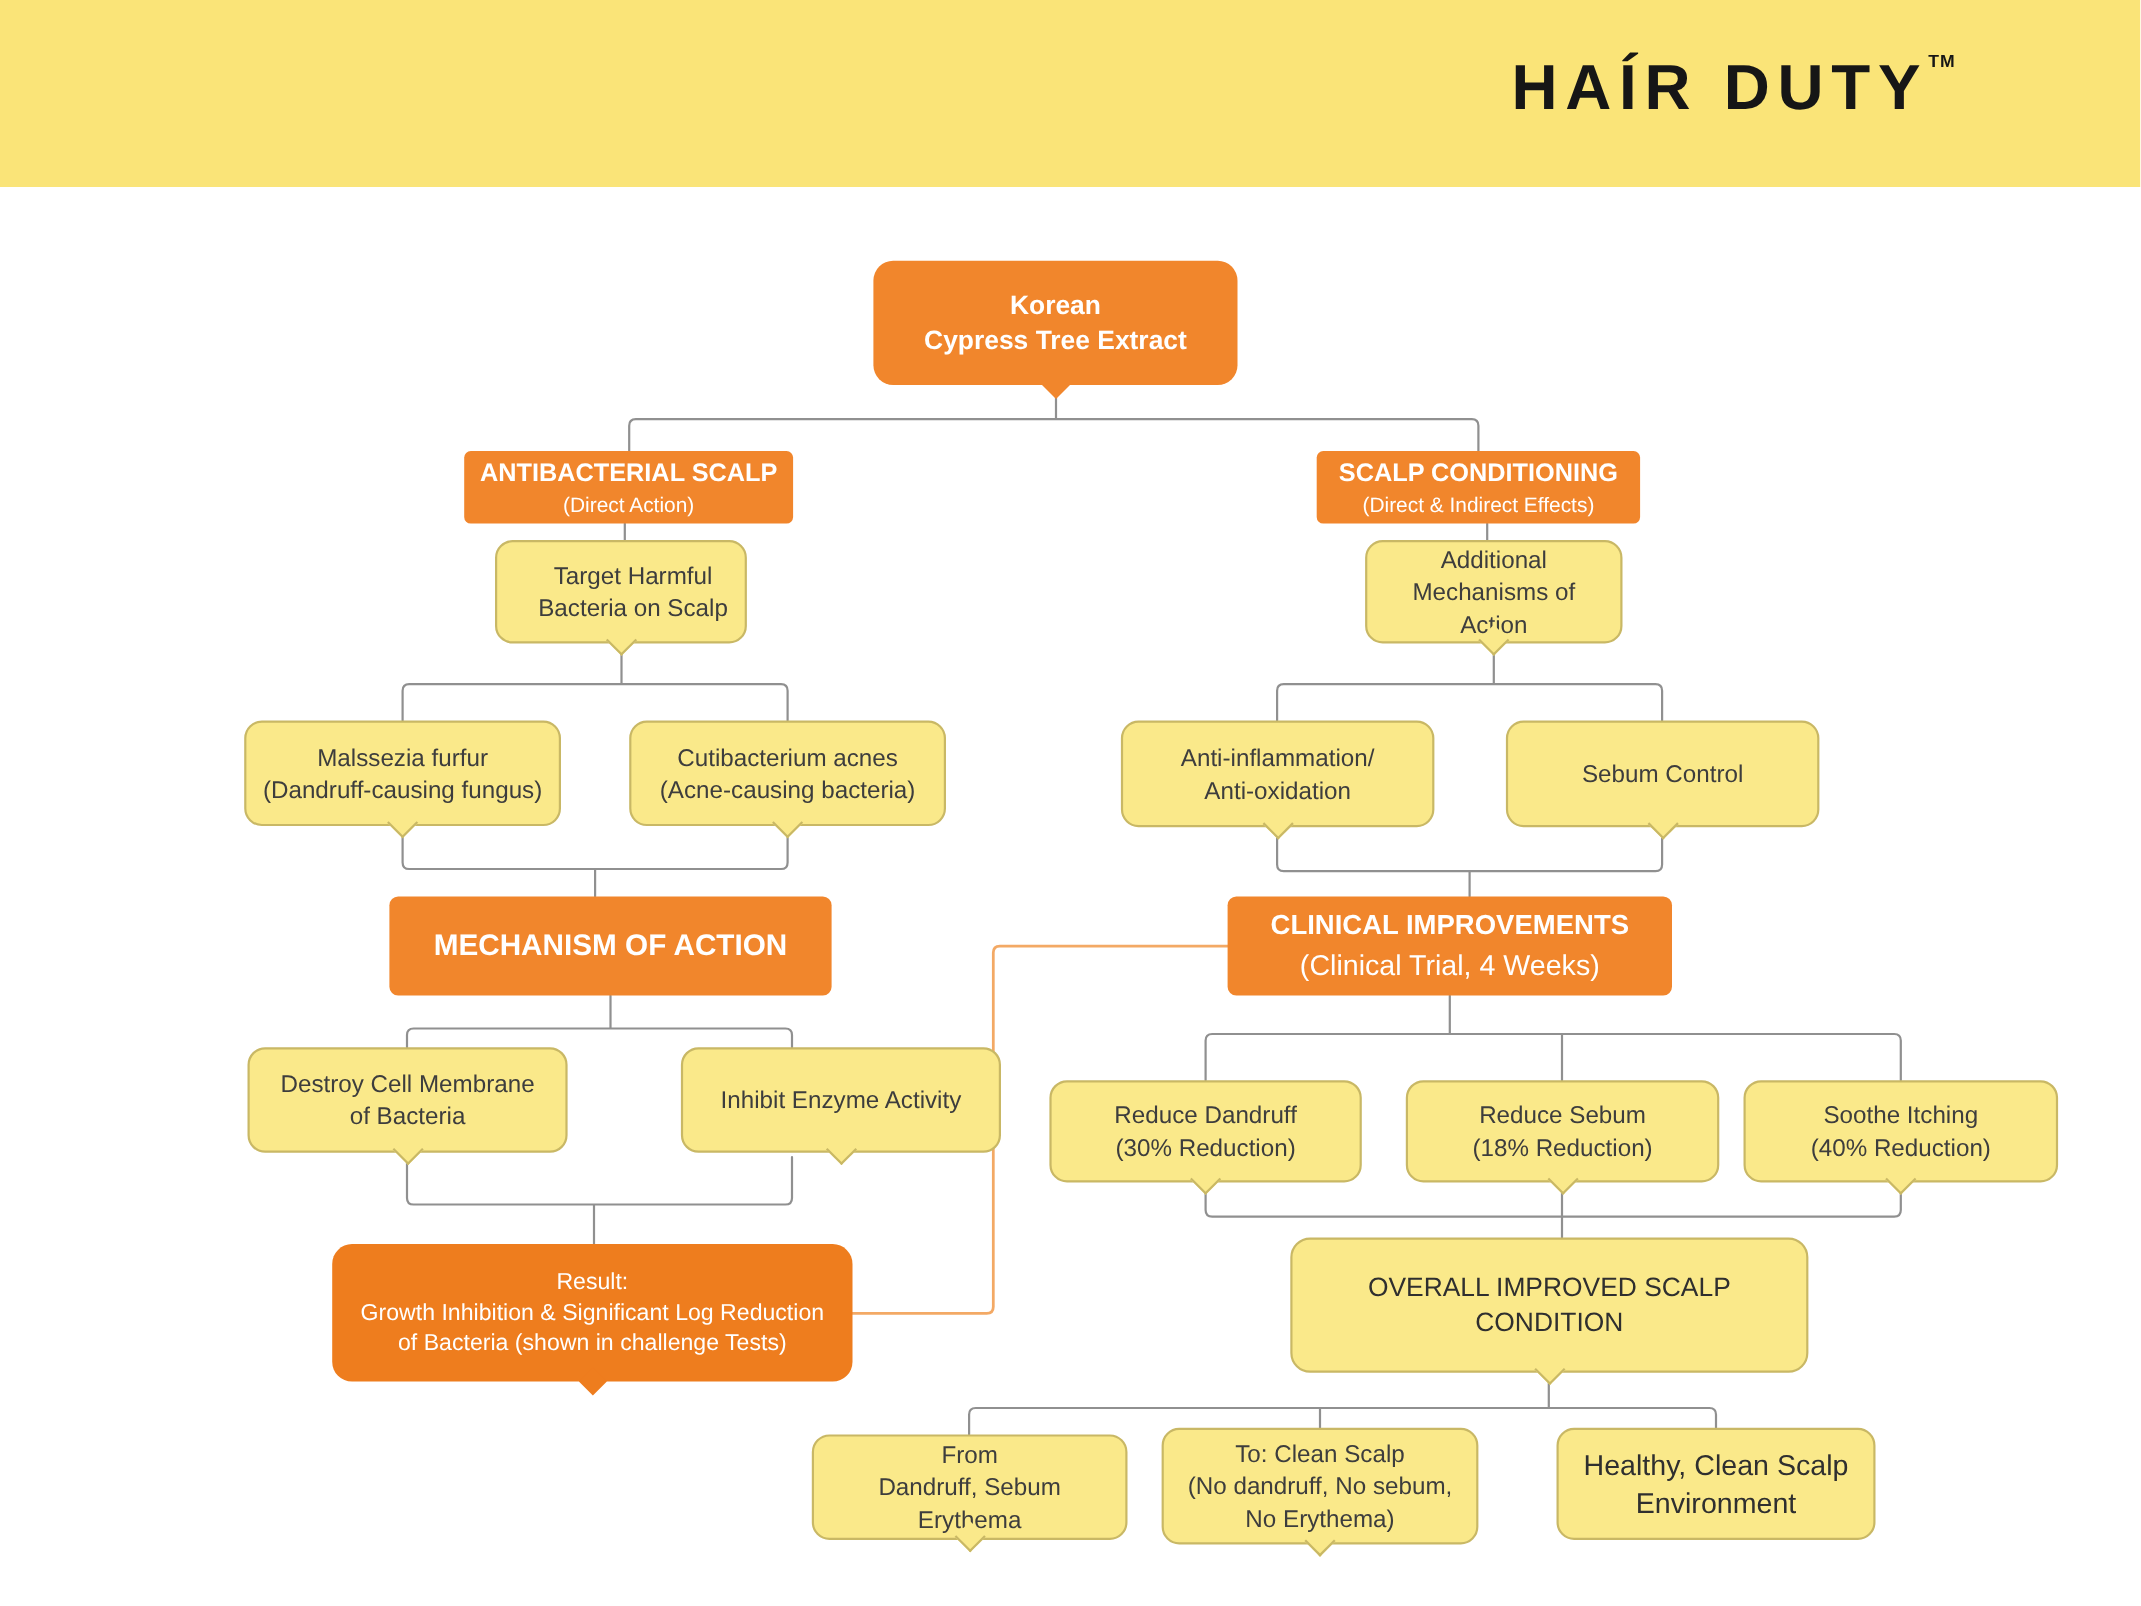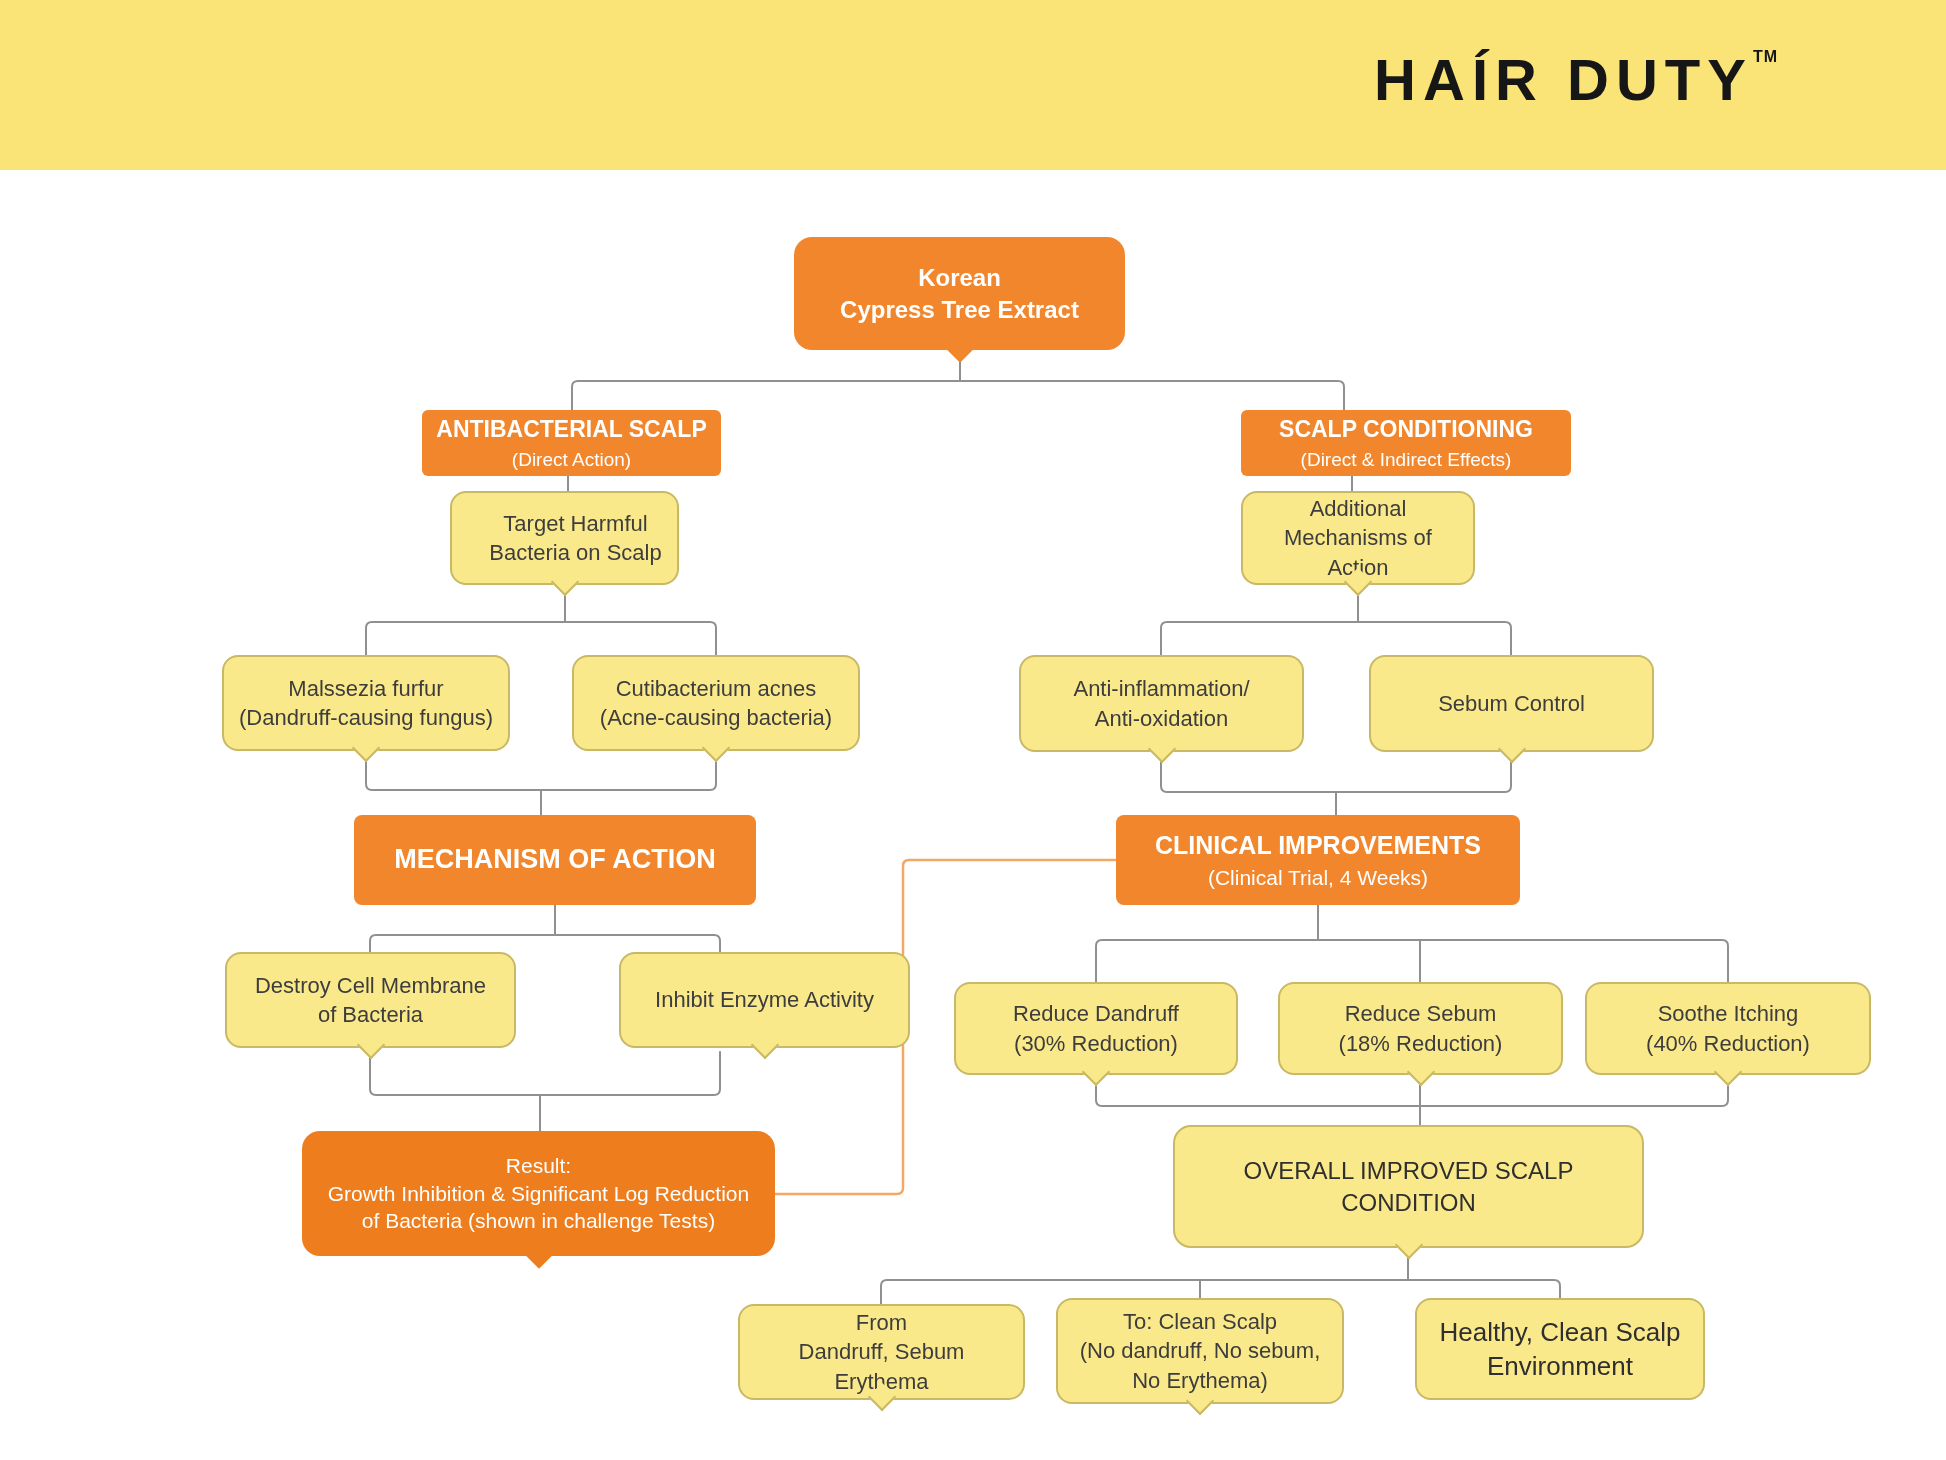--- a/index.html
+++ b/index.html
@@ -26,36 +26,36 @@
   .tail::after{content:"";position:absolute;bottom:-9px;left:50%;width:18px;height:18px;
                transform:translateX(-50%) rotate(45deg);background:#FAE98A;
                border-right:2px solid #C9B865;border-bottom:2px solid #C9B865;}
   .orange.tail::after{background:#F1862C;border:none;}
   #n-result.tail::after{background:#EE7D1E;}
 
   
   #n-root   {left:794px; top:237px; width:331px;height:113px;border-radius:18px;}
   #n-root span{font-weight:700;font-size:24px;}
   #n-abh    {left:422px; top:410px; width:299px;height:66px; border-radius:6px;}
-  #n-sch    {left:1197px;top:410px; width:330px;height:66px; border-radius:6px;margin-left:44px;}
+  #n-sch    {left:1197px;top:410px; width:294px;height:66px; border-radius:6px;}
   #n-target {left:450px; top:491px; width:229px;height:94px;padding-left:32px;}
   #n-mal    {left:222px; top:655px; width:288px;height:96px;}
   #n-cut    {left:572px; top:655px; width:288px;height:96px;}
   #n-mech   {left:354px; top:815px; width:402px;height:90px; border-radius:8px;}
   #n-mech .hdr-title{font-size:27px;}
   #n-destroy{left:225px; top:952px; width:291px;height:96px;}
   #n-inhibit{left:575px; top:952px; width:291px;height:96px;margin-left:44px;}
   #n-result {left:302px; top:1131px;width:473px;height:125px;border-radius:18px;background:#EE7D1E;}
   #n-result span{font-size:21px;}
   #n-addl   {left:1241px;top:491px; width:234px;height:94px;}
   #n-anti   {left:1019px;top:655px; width:285px;height:97px;}
   #n-sebum  {left:1369px;top:655px; width:285px;height:97px;}
   #n-clin   {left:1116px;top:815px; width:404px;height:90px; border-radius:8px;}
   #n-clin .hdr-title{font-size:25px;}
-  #n-clin .hdr-sub{font-size:21px;}
+  #n-clin .hdr-sub{font-size:26px;}
   #n-rd     {left:954px; top:982px; width:284px;height:93px;}
   #n-rs     {left:1278px;top:982px; width:285px;height:93px;}
   #n-si     {left:1585px;top:982px; width:286px;height:93px;}
   #n-overall{left:1173px;top:1125px;width:471px;height:123px;border-radius:18px;}
   #n-overall span{font-size:24px;color:#2f2f2f;}
   #n-from   {left:738px; top:1304px;width:287px;height:96px;}
   #n-to     {left:1056px;top:1298px;width:288px;height:106px;}
   #n-healthy{left:1415px;top:1298px;width:290px;height:102px;}
   #n-healthy span{font-size:26px;color:#2f2f2f;}
 </style>

